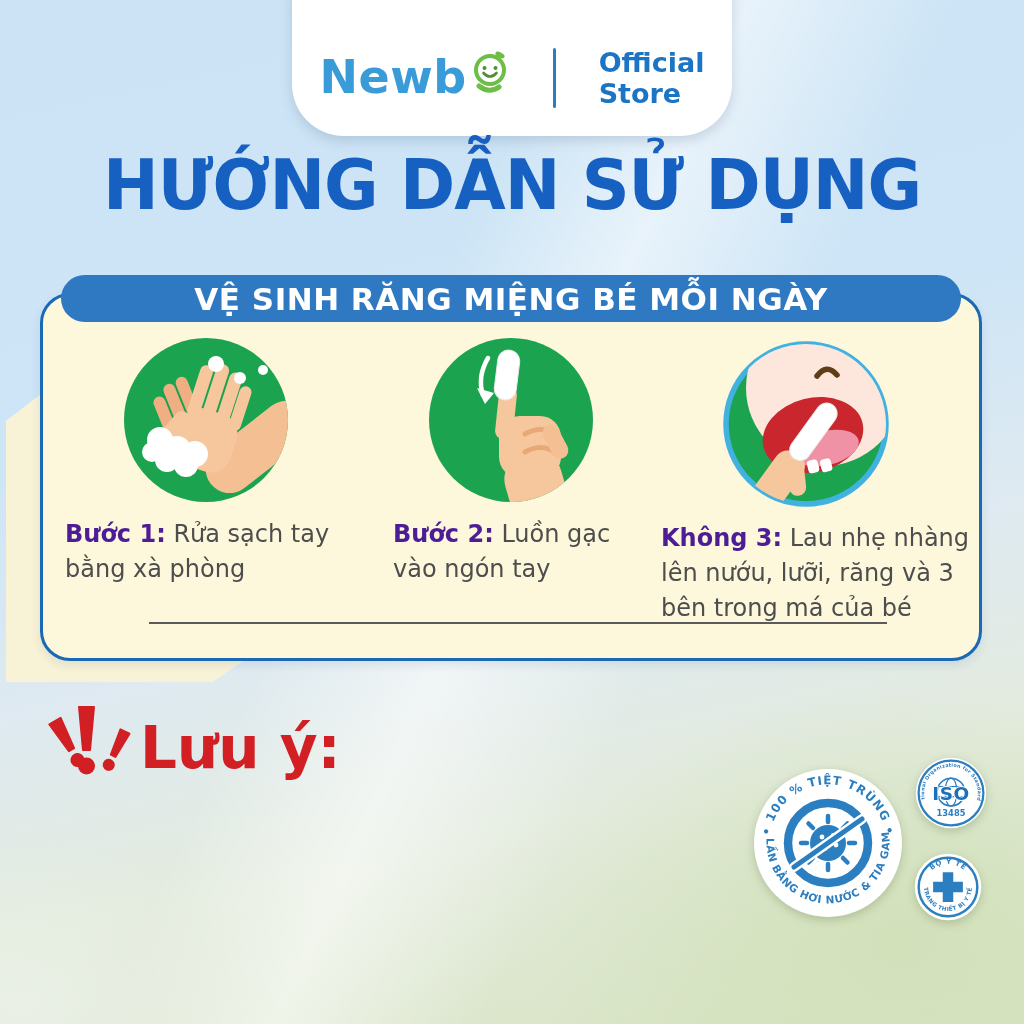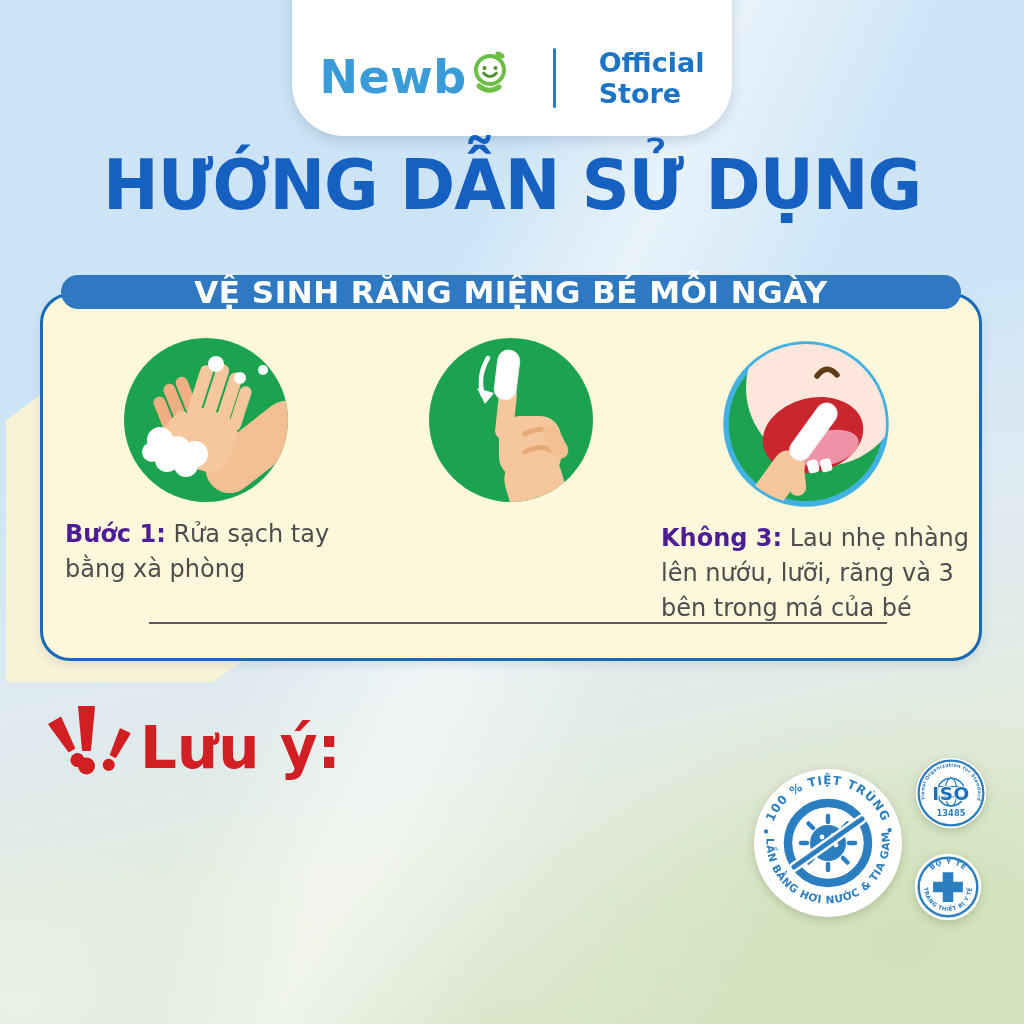--- a/index.html
+++ b/index.html
@@ -43,21 +43,21 @@
     font-size:70px;font-weight:bold;color:#1660c2;letter-spacing:-1px;
     transform:scaleX(.95);transform-origin:center;
   }
   
   .card{
     position:absolute;left:40px;top:293px;width:942px;height:368px;
     background:#fdf8dc;border:3px solid #1a69b5;border-radius:30px;
     box-shadow:0 4px 10px rgba(60,90,140,.12);
   }
   .card-header{
-    position:absolute;left:18px;right:18px;top:-21px;height:34px;
+    position:absolute;left:18px;right:18px;top:-21px;height:47px;
     background:#2e79c1;border-radius:24px;
     display:flex;align-items:center;justify-content:center;
     color:#fff;font-size:31px;font-weight:bold;letter-spacing:.5px;
   }
   .step{position:absolute;top:42px;}
   .step-1{left:18px;width:290px;}
   .step-2{left:318px;width:300px;}
   .step-3{left:598px;width:330px;}
   .step-icon{display:block;margin:0 auto;}
   .caption{
@@ -183,20 +183,24 @@
           <rect x="70" y="78" width="62" height="62" rx="21" fill="#f6c79c"></rect>
           <rect x="68" y="48" width="18" height="54" rx="9" fill="#f6c79c" transform="rotate(6 77 75)"></rect>
           <path d="M96 96 q18 -10 32 2" stroke="#e8a977" stroke-width="5" fill="none" stroke-linecap="round"></path>
           <path d="M96 114 q18 -10 32 2" stroke="#e8a977" stroke-width="5" fill="none" stroke-linecap="round"></path>
           <rect x="118" y="86" width="17" height="36" rx="8.5" fill="#f3bf93" transform="rotate(-28 126 104)"></rect>
           <rect x="67" y="12" width="22" height="50" rx="11" fill="#ffffff" stroke="#e9e9e9" stroke-width="1" transform="rotate(7 78 37)"></rect>
           <path d="M59 20 q-11 19 -5 37" stroke="#ffffff" stroke-width="4.5" fill="none" stroke-linecap="round"></path>
           <path d="M48 50 L56 66 L65 55 Z" fill="#ffffff"></path>
         </g>
       </svg>
+      <div class="caption">
+        <b>Bước 2:</b>
+        <span>Luồn gạc vào ngón tay</span>
+      </div>
     </div>
 
     <div class="step step-3">
       <svg class="step-icon" width="172" height="172" viewBox="0 0 172 172">
         <defs>
             <clipPath id="c3">
               <circle cx="86" cy="86" r="80"></circle>
             </clipPath>
           </defs>
         <circle cx="86" cy="86" r="80" fill="#1ca34f" stroke="#41b1e0" stroke-width="5.5"></circle>

